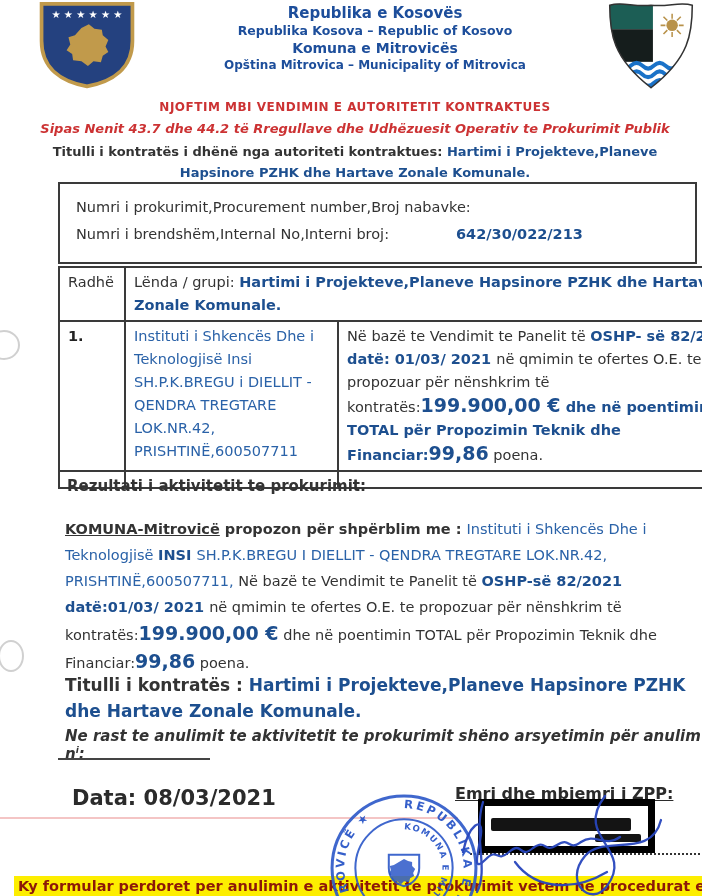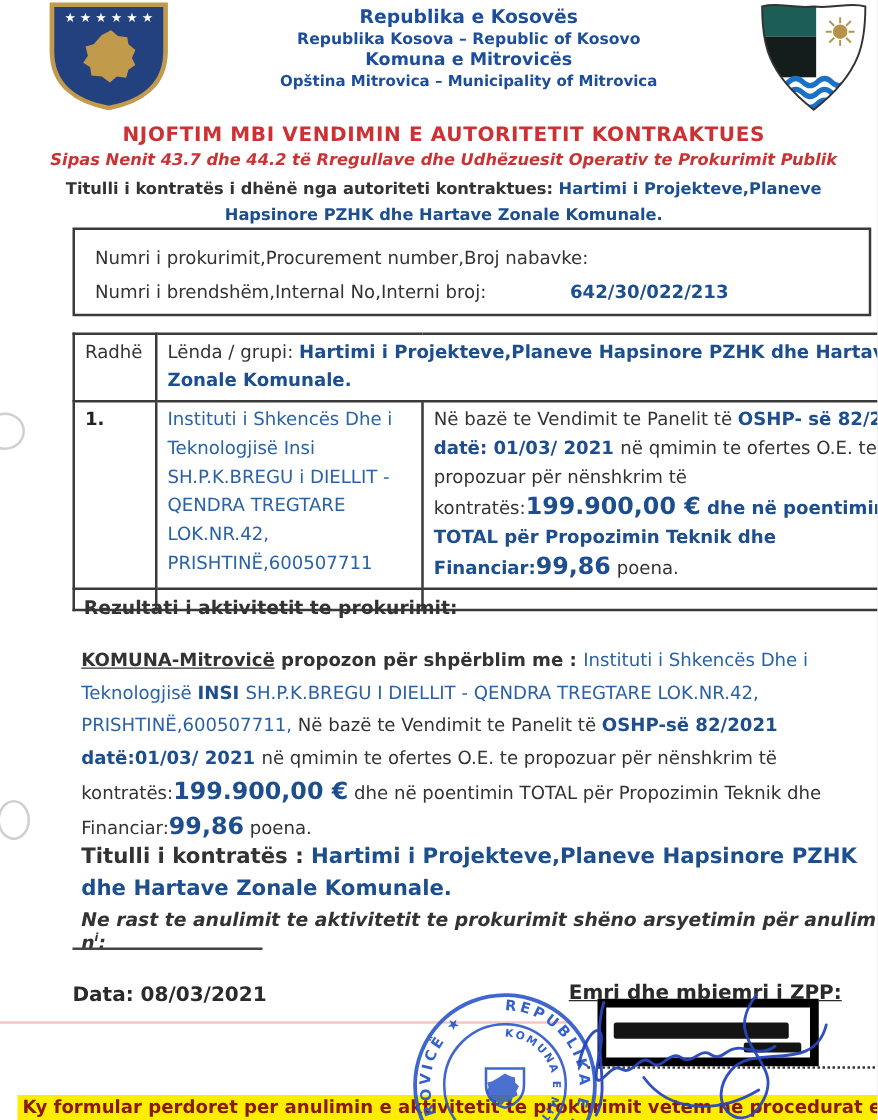--- a/index.html
+++ b/index.html
@@ -22,26 +22,26 @@
 
   
   .hdr-center{left:175px;top:4px;width:400px;text-align:center;color:var(--hdrblue);font-weight:bold;}
   .hdr-l1{font-size:15px;line-height:18px;}
   .hdr-l2{font-size:12.5px;line-height:17px;}
   .hdr-l3{font-size:14px;line-height:18px;}
   .hdr-l4{font-size:12px;line-height:16px;}
 
   
   .title-block{left:30px;top:96px;width:650px;text-align:center;}
-  .title-main{color:var(--red);font-weight:bold;font-size:16px;letter-spacing:.5px;line-height:23px;}
+  .title-main{color:var(--red);font-weight:bold;font-size:12px;letter-spacing:.5px;line-height:23px;}
   .title-sub{color:var(--red);font-weight:bold;font-style:italic;font-size:13px;line-height:20px;}
   .title-contract{font-size:13px;line-height:21px;margin-top:2px;}
 
   
-  .numbox{left:58px;top:182px;width:639px;height:71px;border:2px solid #3a3a3a;box-sizing:border-box;
+  .numbox{left:58px;top:182px;width:639px;height:82px;border:2px solid #3a3a3a;box-sizing:border-box;
           padding:10px 0 0 16px;font-size:14.5px;line-height:27px;}
   .numrow{position:relative;height:27px;white-space:nowrap;}
   .numval{position:absolute;left:380px;color:var(--blue);font-weight:bold;}
 
   
   .ptable{left:58px;top:266px;width:692px;border-collapse:collapse;font-size:14.5px;}
   .ptable td{border:2px solid #3a3a3a;vertical-align:top;padding:3px 8px;line-height:23px;}
   .c1{width:48px;}
   .c2{width:195px;}
   .rownum{font-weight:bold;color:#222;}
@@ -49,21 +49,21 @@
   .emptyrow td{height:15px;padding:0;}
 
   .result-line{left:67px;top:477px;font-size:15px;font-weight:bold;}
 
   .award{left:65px;top:516px;width:632px;font-size:14.5px;line-height:26px;}
   .contract-title2{left:65px;top:672px;width:632px;font-size:17px;line-height:26px;}
 
   .cancel{left:65px;top:727px;width:640px;font-size:15px;font-weight:bold;font-style:italic;}
   .cancel-underline{left:58px;top:758px;width:152px;border-top:2px solid #444;height:0;}
 
-  .date-line{left:58px;top:786px;font-size:16px;font-weight:bold;color:#2b2b2b;}
+  .date-line{left:72px;top:786px;font-size:21px;font-weight:bold;color:#2b2b2b;}
   .zpp-line{left:455px;top:784px;font-size:16px;font-weight:bold;text-decoration:underline;color:#2b2b2b;}
 
   .scan-line{left:0;top:817px;width:458px;height:2px;background:rgba(233,139,139,.5);}
   .artifact{border:2px solid rgba(150,150,150,.45);border-radius:50%;}
   .a1{left:-12px;top:330px;width:28px;height:26px;}
   .a2{left:-2px;top:640px;width:22px;height:28px;}
 
   .stamp{left:328px;top:792px;width:152px;height:152px;z-index:4;}
   .redact{left:478px;top:799px;width:177px;height:54px;border:7px solid #000;background:#fff;box-sizing:border-box;z-index:3;}
   .redact-smudge{position:absolute;left:6px;top:12px;width:140px;height:13px;background:#141414;border-radius:2px;}

